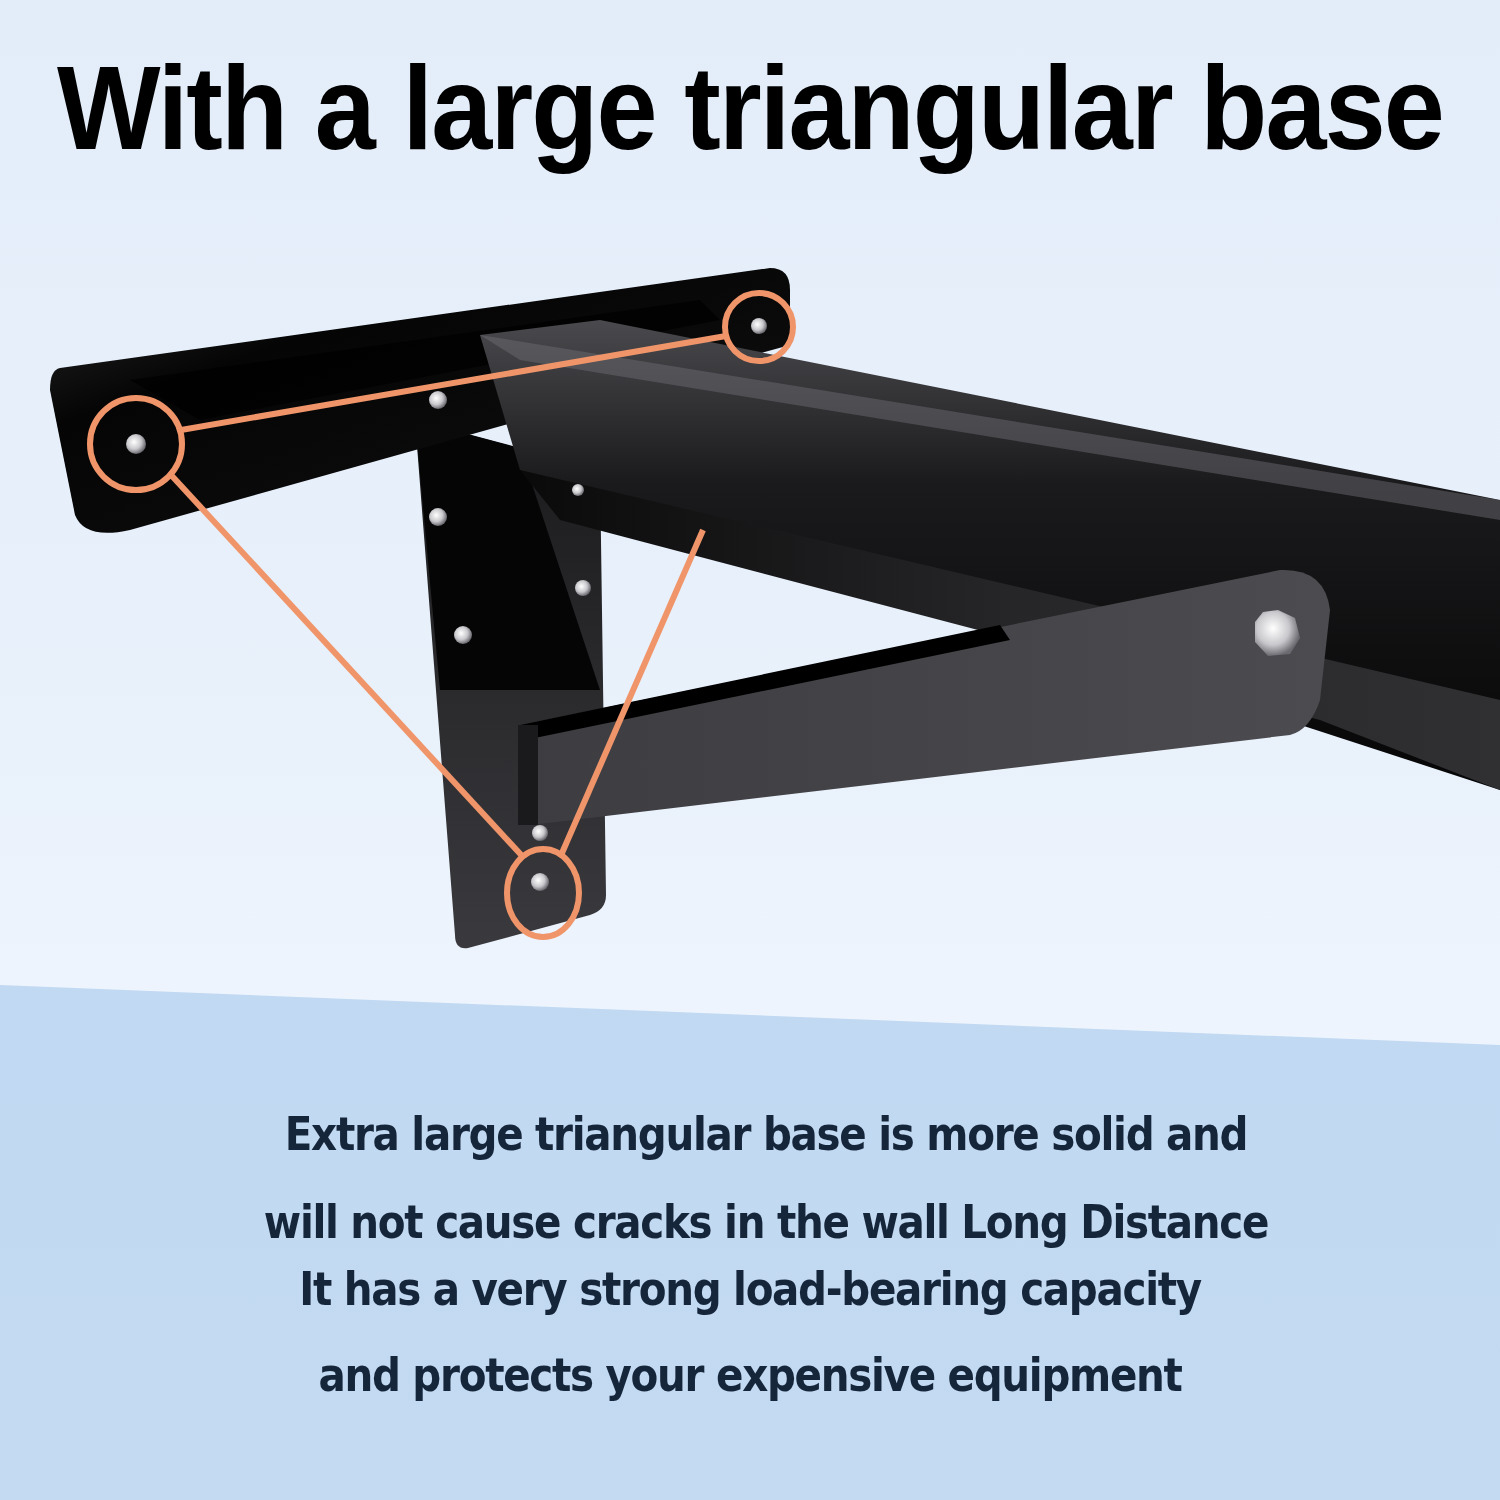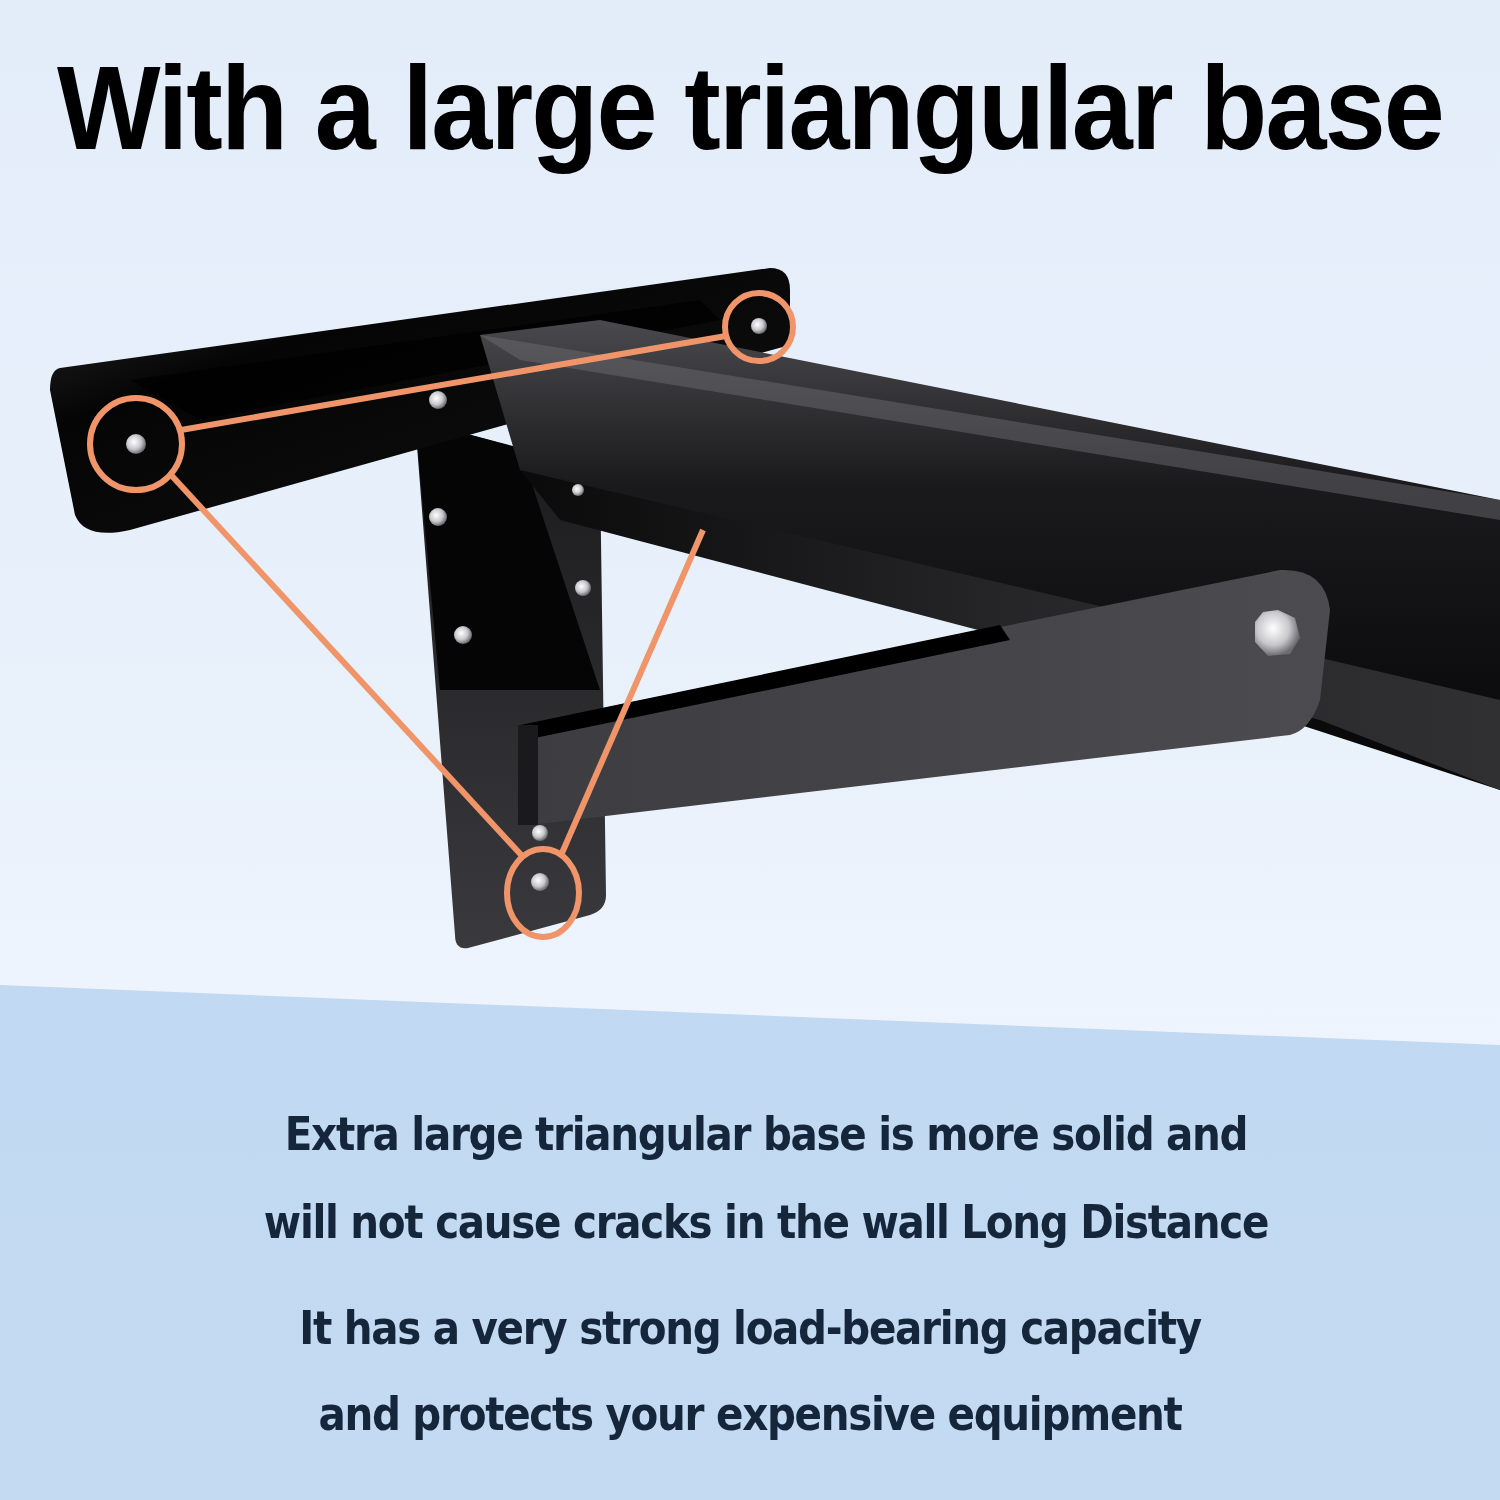--- a/index.html
+++ b/index.html
@@ -21,21 +21,21 @@
       clip-path: polygon(0 985px, 1500px 1045px, 1500px 1500px, 0 1500px);
     }
     .desc { position: absolute; left: 0; width: 1500px; text-align: center; color: #16263a; }
     .desc p {
       margin: 0; font-family: "DejaVu Sans", sans-serif; font-weight: 700;
       font-size: 46px; letter-spacing: -1.5px;
       transform: scaleX(0.88); transform-origin: center; white-space: nowrap;
     }
     .desc-1 { top: 1090px; margin-left: 16px; }
     .desc-1 p { line-height: 88px; }
-    .desc-2 { top: 1285px; }
+    .desc-2 { top: 1246px; }
     .desc-2 p { line-height: 86px; }
   </style>
 </head>
 <body>
 
 <div class="lower-band"></div>
 
 <div class="title">With a large triangular base</div>
 
 <svg class="illustration" viewBox="0 0 1500 1000" xmlns="http://www.w3.org/2000/svg">

